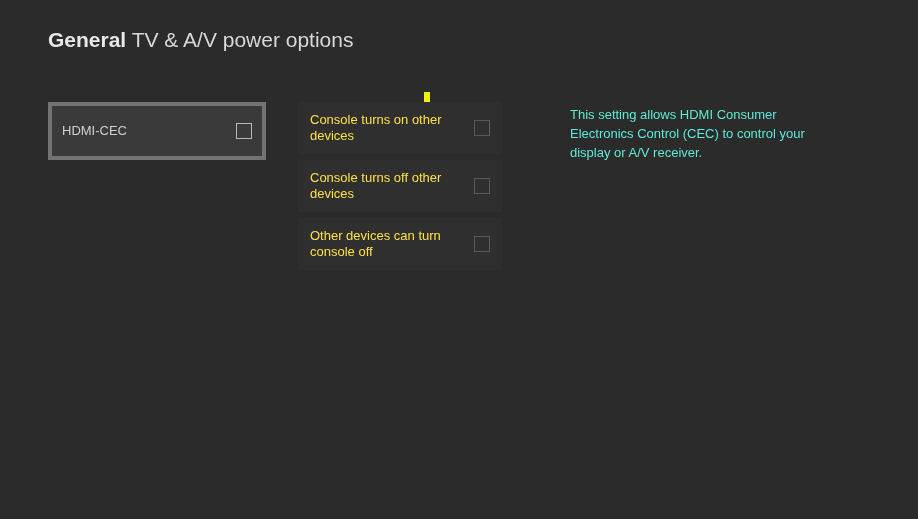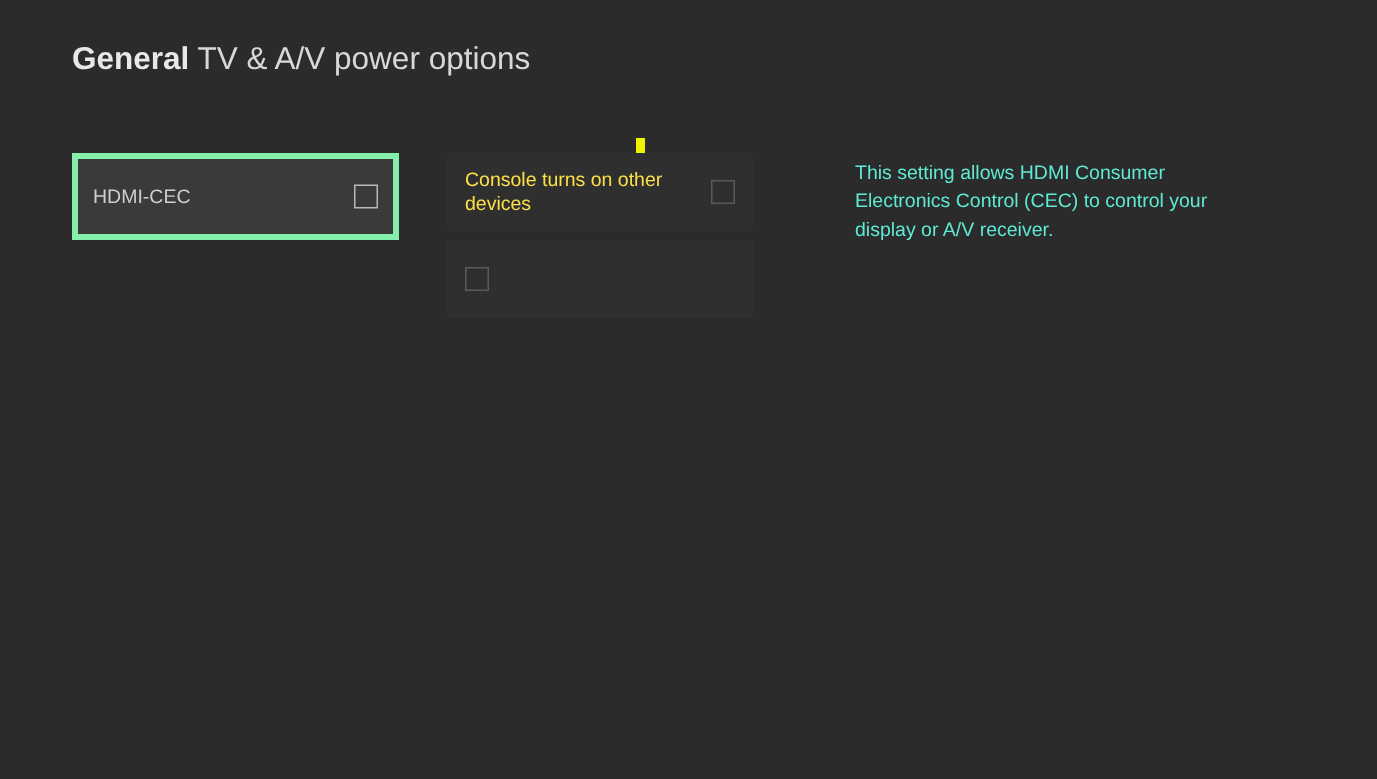--- a/index.html
+++ b/index.html
@@ -50,21 +50,21 @@
       display: flex;
       align-items: center;
       justify-content: space-between;
       height: 52px;
       padding: 0 12px;
       background: rgba(255,255,255,0.02);
       margin-bottom: 6px;
     }
     .option-row.selected {
       background: #3a3a3a;
-      border: 4px solid #86efac;
+      border: 4px solid #737373;
       height: 58px;
       padding: 0 10px;
     }
     .option-label {
       font-size: 13px;
       color: #cfcfcf;
       line-height: 1.25;
       padding-right: 8px;
     }
     .option-row.dim .option-label {
@@ -113,20 +113,25 @@
     </div>
   </div>
 
   <div class="col-mid">
     <div class="yellow-marker"></div>
     <div class="option-row dim">
       <span class="option-label">Console turns on other devices</span>
       <span class="checkbox"></span>
     </div>
     <div class="option-row dim">
+      <span class="option-label">Console turns off other devices</span>
+      <span class="checkbox"></span>
+    </div>
+    <div class="option-row dim">
+      <span class="option-label">Other devices can turn console off</span>
       <span class="checkbox"></span>
     </div>
   </div>
 
   <div class="col-right">
     <div class="description">This setting allows HDMI Consumer Electronics Control (CEC) to control your display or A/V receiver.</div>
   </div>
 </div>
 
 </body></html>

